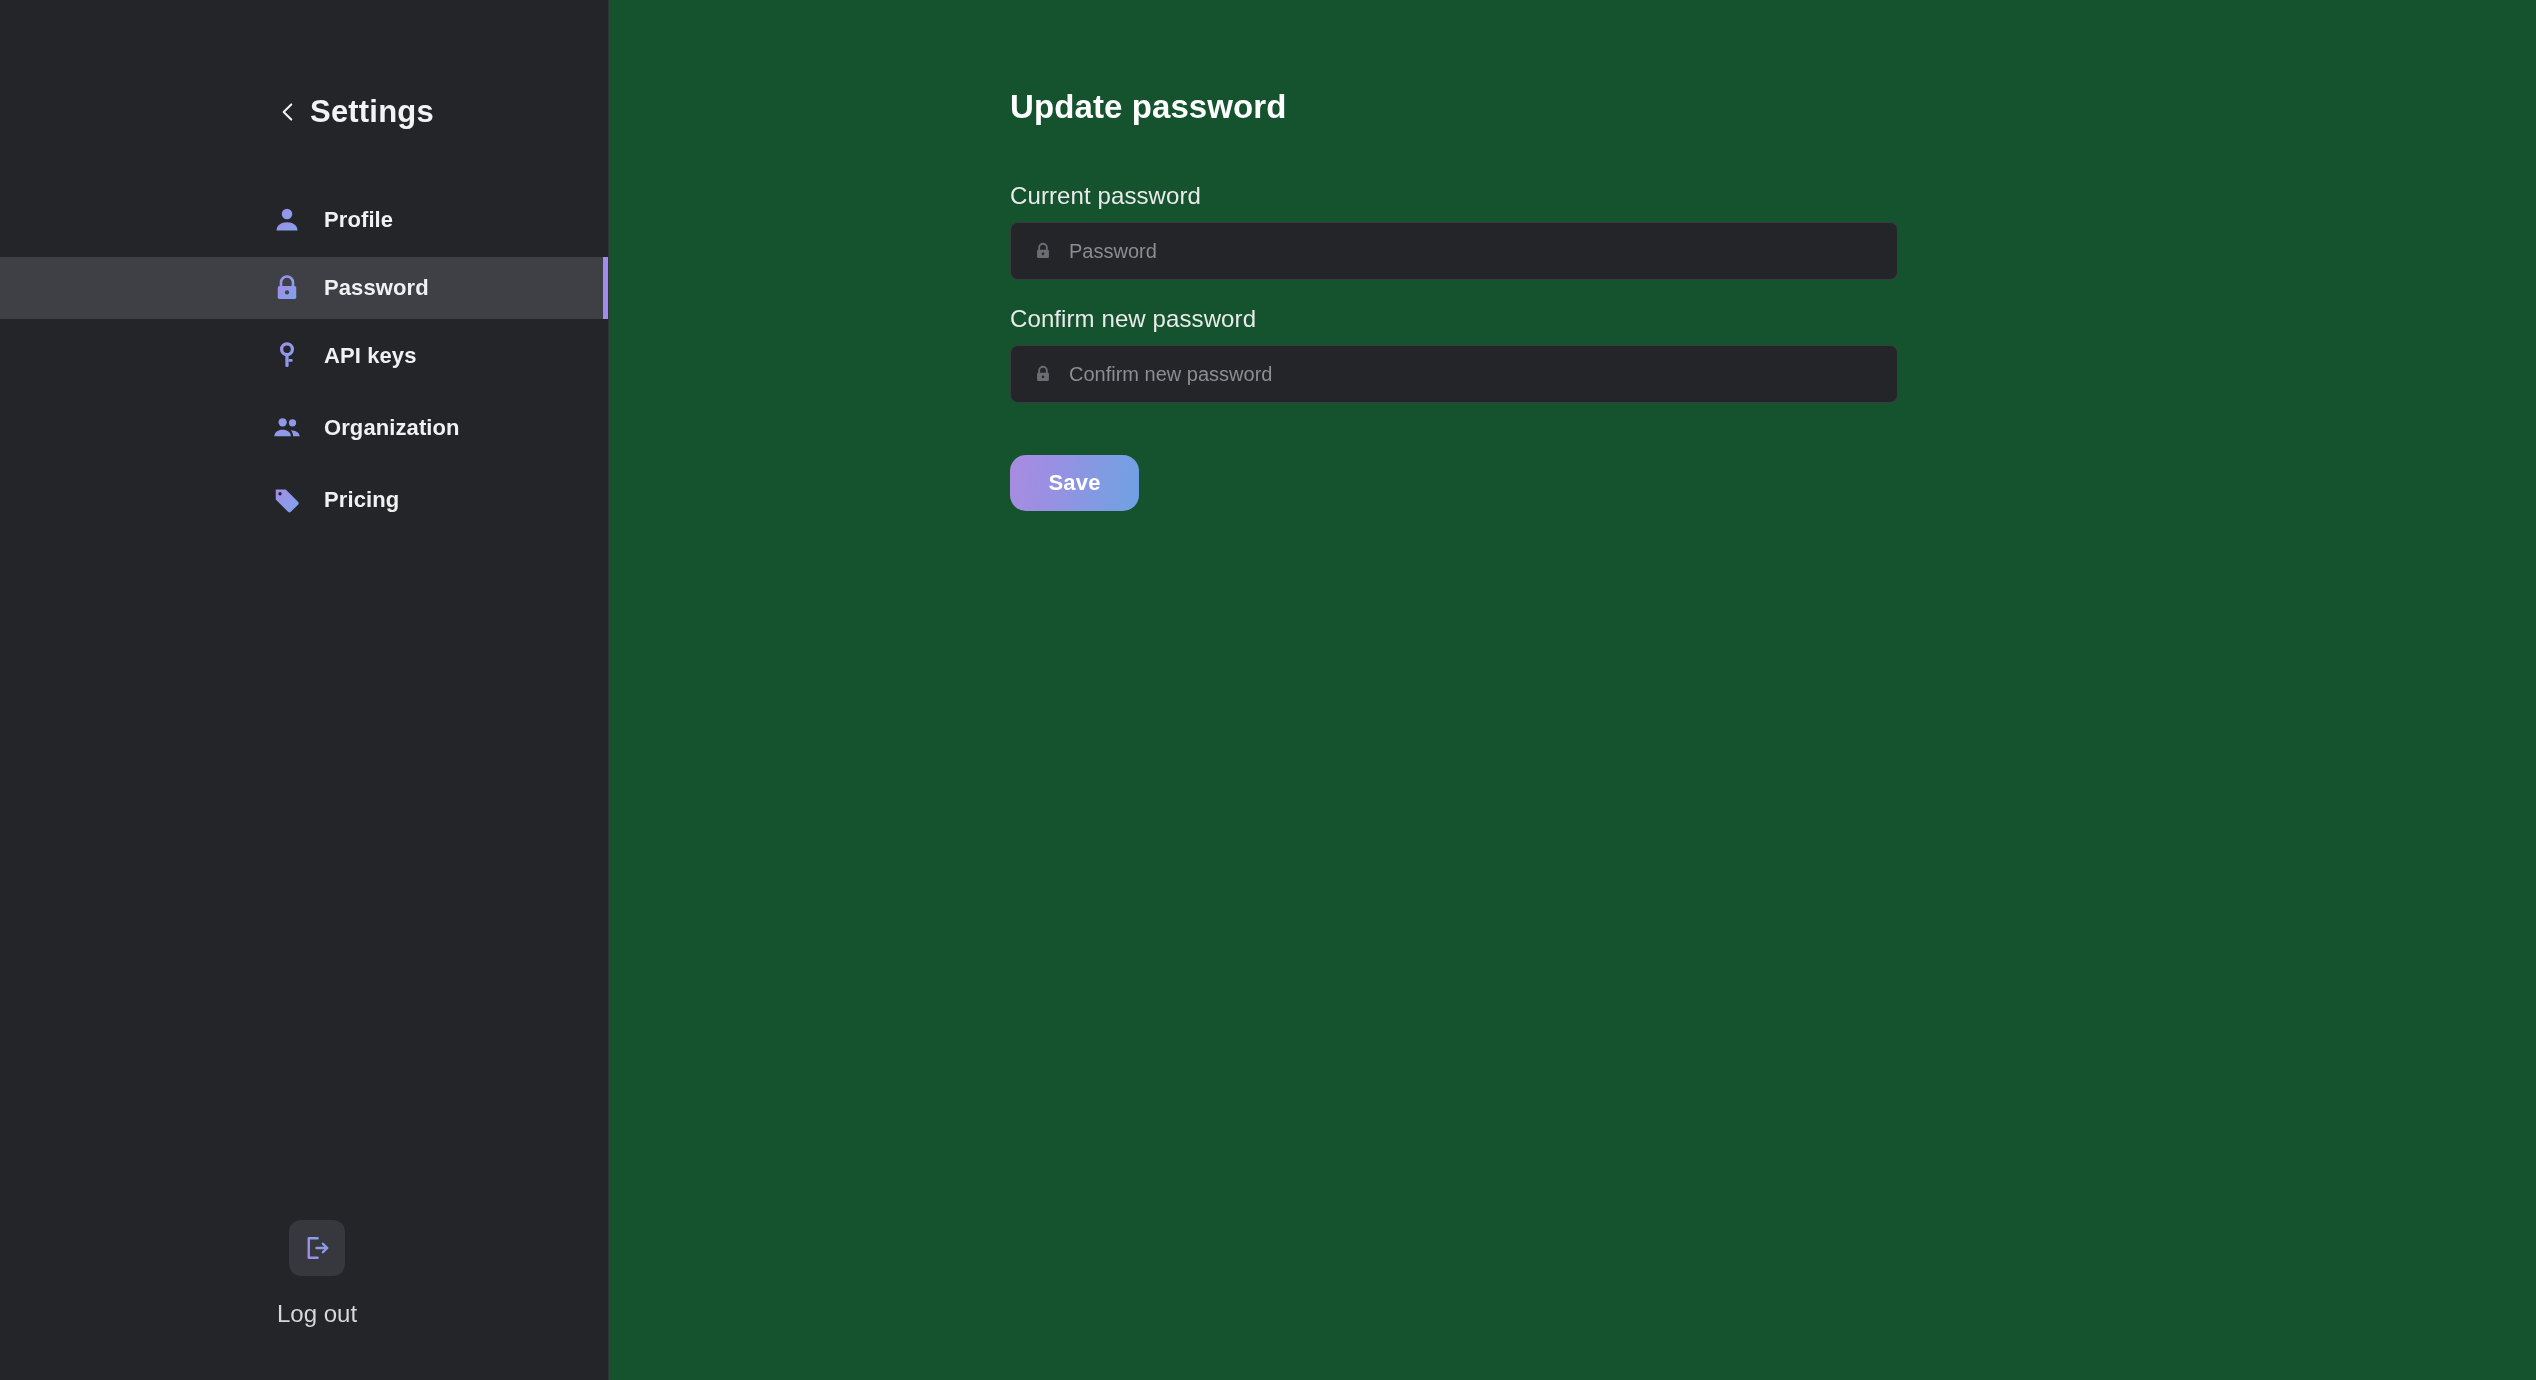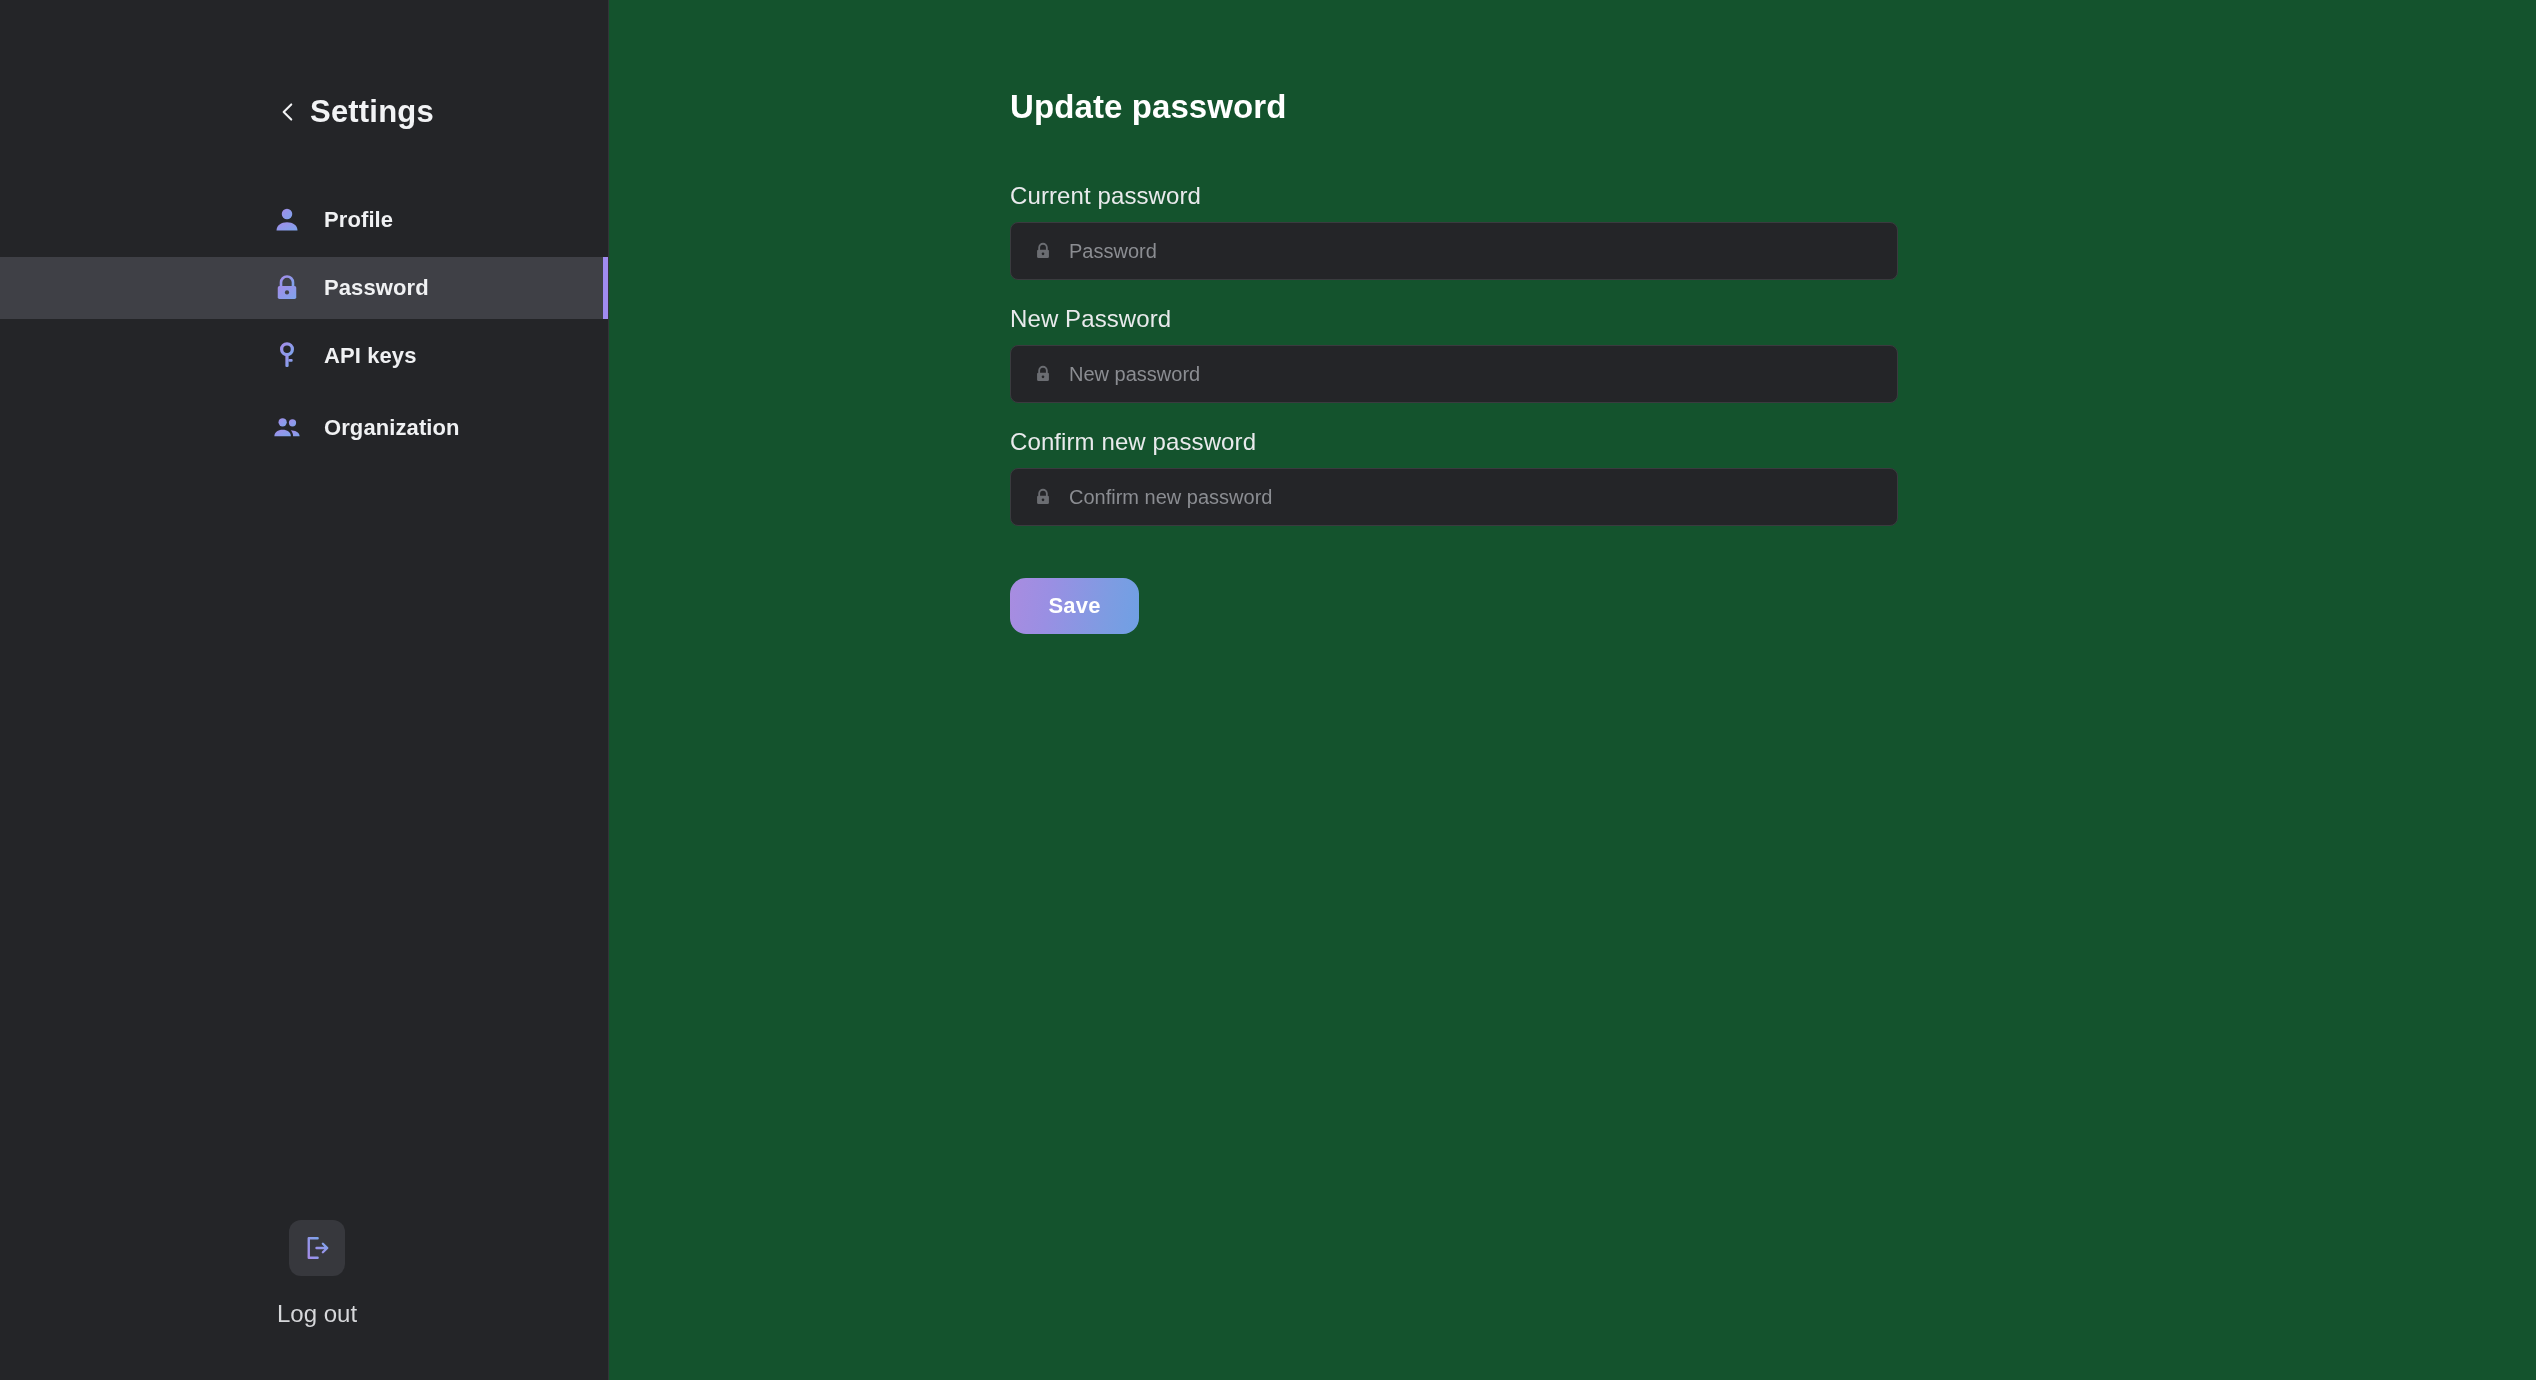--- a/index.html
+++ b/index.html
@@ -294,20 +294,33 @@
             </linearGradient>
           </defs>
           <circle cx="8.5" cy="7.4" r="3.3" fill="url(#go)"></circle>
           <circle cx="16.4" cy="7.8" r="2.9" fill="url(#go)"></circle>
           <path d="M1.9 18.6c0-3.4 2.9-5.3 6.6-5.3s6.6 1.9 6.6 5.3z" fill="url(#go)"></path>
           <path d="M15 13.8c3 .2 7.1 1.2 7.1 4.8h-5.2c0-1.9-.7-3.5-1.9-4.8z" fill="url(#go)"></path>
         </svg>
         <span class="nav-label">Organization</span>
       </div>
 
+      <div class="nav-item gap-md">
+        <svg class="nav-icon" viewBox="0 0 24 24">
+          <defs>
+            <linearGradient id="gt" x1="0" y1="0" x2="1" y2="1">
+              <stop offset="0%" stop-color="#a38ce8"></stop>
+                <stop offset="100%" stop-color="#7ea4ec"></stop>
+            </linearGradient>
+          </defs>
+          <path d="M3 3.6h8.6L21.4 13.4a1.6 1.6 0 0 1 0 2.3l-5.7 5.7a1.6 1.6 0 0 1-2.3 0L3.6 11.6V3.6z" fill="url(#gt)" transform="translate(-0.6 0)"></path>
+          <circle cx="6.4" cy="7" r="1.35" fill="#242528"></circle>
+        </svg>
+        <span class="nav-label">Pricing</span>
+      </div>
 
     </nav>
 
     <div class="logout">
       <span class="logout-iconbox">
         <svg viewBox="0 0 24 24" fill="none">
           <defs>
             <linearGradient id="glo" x1="0" y1="1" x2="1" y2="0">
               <stop offset="0%" stop-color="#a38ce8"></stop>
                 <stop offset="100%" stop-color="#7ea4ec"></stop>
@@ -335,31 +348,20 @@
           <svg class="lock-icon" viewBox="0 0 24 24">
             <path d="M7.4 10.6V7.9a4.6 4.6 0 0 1 9.2 0v2.7" stroke="#6b6d72" stroke-width="2.2" fill="none" stroke-linecap="round"></path>
             <rect x="4.9" y="10.4" width="14.2" height="10" rx="1.6" fill="#6b6d72"></rect>
             <circle cx="12" cy="15.4" r="1.6" fill="#242528"></circle>
           </svg>
           <input type="password" autocomplete="off" placeholder="Password" style="">
         </div>
       </div>
 
       
-      <div class="field">
-        <label class="field-label">New Password</label>
-        <div class="input-wrap">
-          <svg class="lock-icon" viewBox="0 0 24 24">
-            <path d="M7.4 10.6V7.9a4.6 4.6 0 0 1 9.2 0v2.7" stroke="#6b6d72" stroke-width="2.2" fill="none" stroke-linecap="round"></path>
-            <rect x="4.9" y="10.4" width="14.2" height="10" rx="1.6" fill="#6b6d72"></rect>
-            <circle cx="12" cy="15.4" r="1.6" fill="#242528"></circle>
-          </svg>
-          <input type="password" autocomplete="off" placeholder="New password" style="">
-        </div>
-      </div>
 
       
       <div class="field">
         <label class="field-label">Confirm new password</label>
         <div class="input-wrap">
           <svg class="lock-icon" viewBox="0 0 24 24">
             <path d="M7.4 10.6V7.9a4.6 4.6 0 0 1 9.2 0v2.7" stroke="#6b6d72" stroke-width="2.2" fill="none" stroke-linecap="round"></path>
             <rect x="4.9" y="10.4" width="14.2" height="10" rx="1.6" fill="#6b6d72"></rect>
             <circle cx="12" cy="15.4" r="1.6" fill="#242528"></circle>
           </svg>

